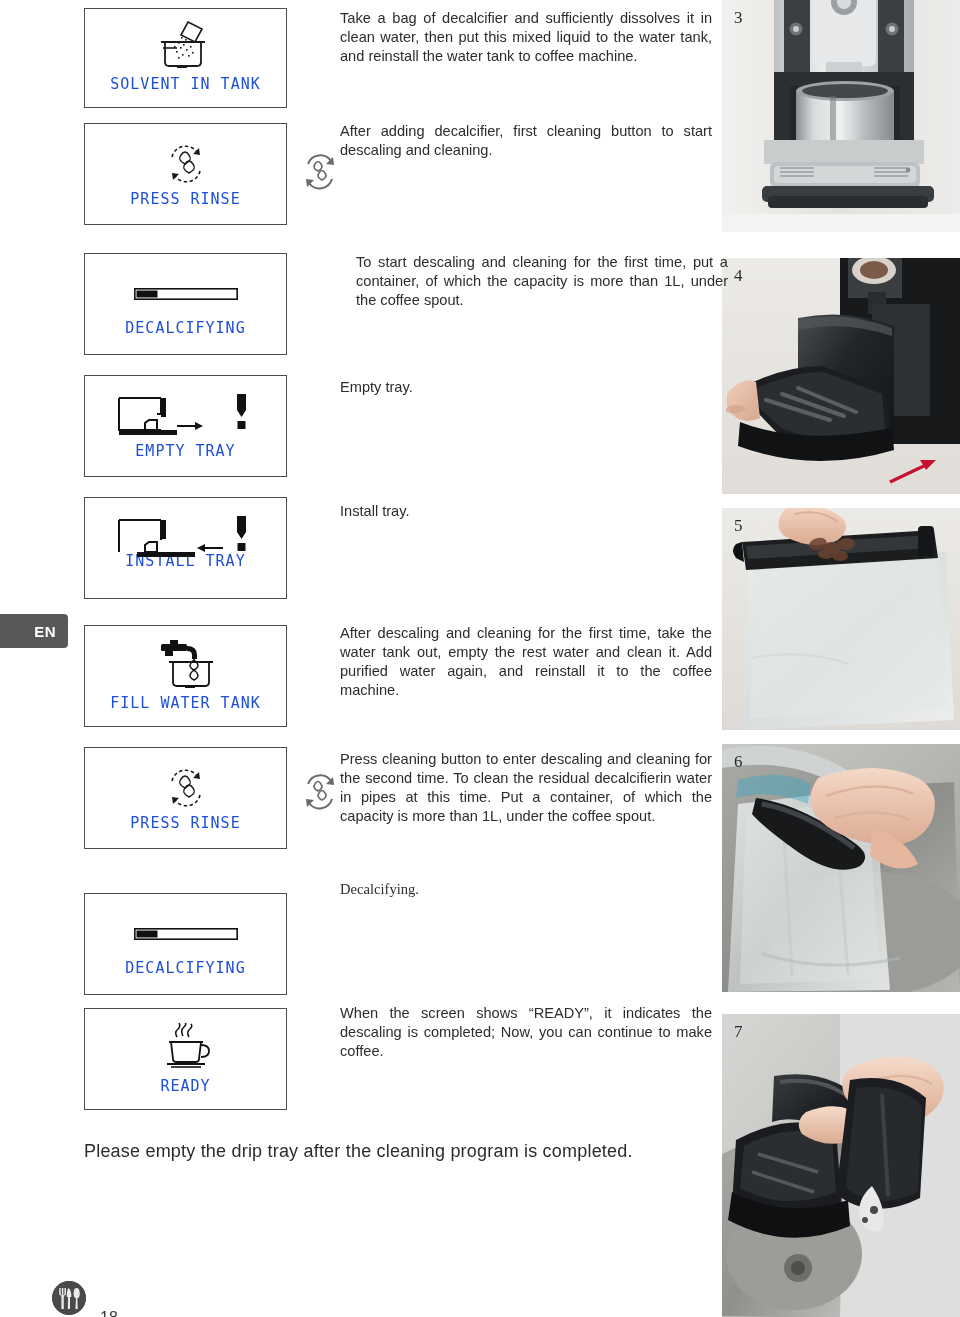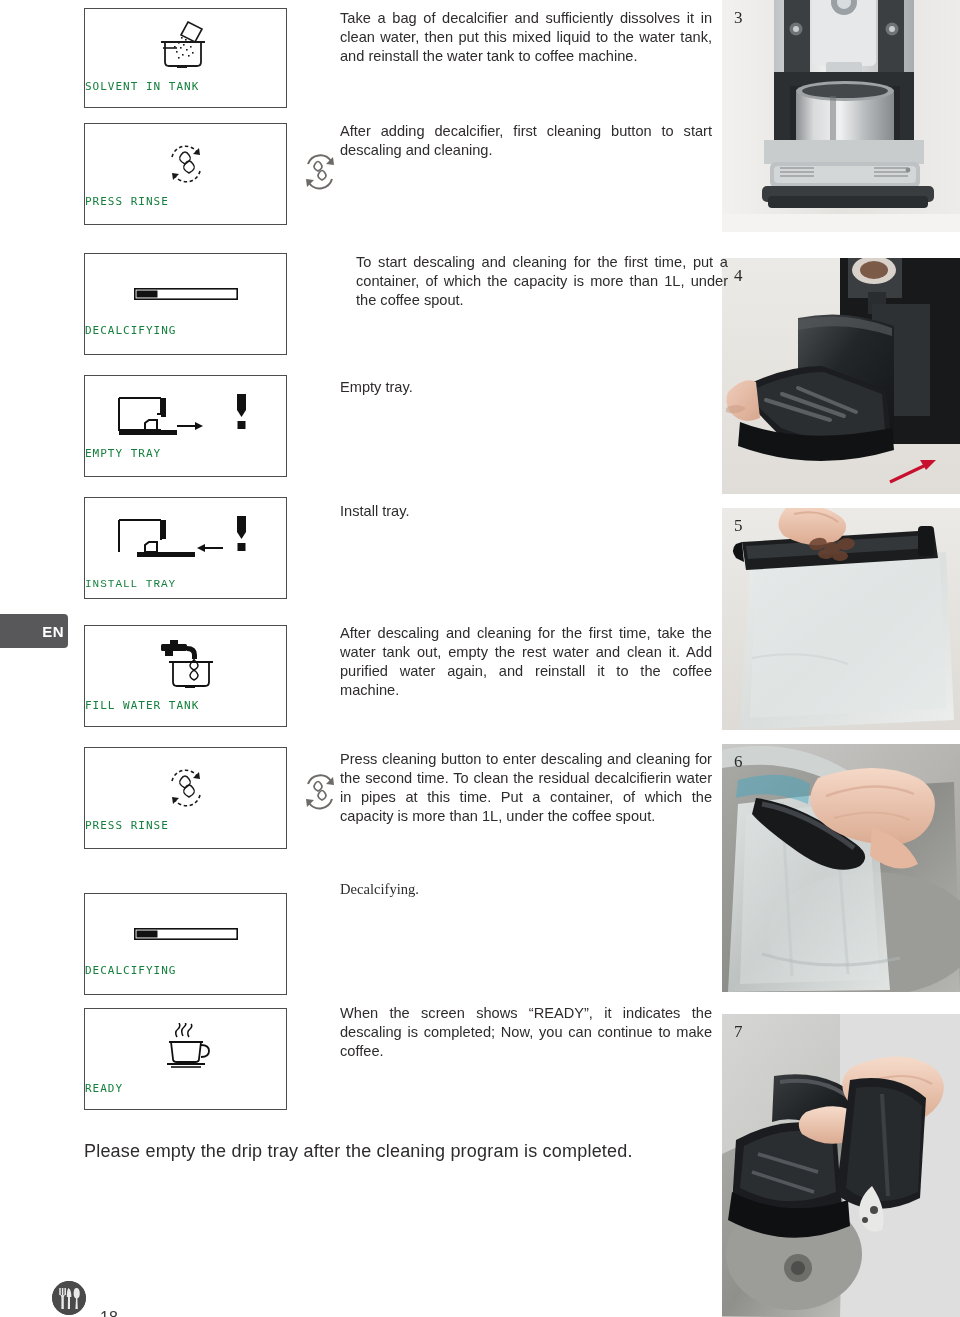--- a/index.html
+++ b/index.html
@@ -21,21 +21,21 @@
     width: 68px; height: 34px;
     background: #58585a;
     border-radius: 0 4px 4px 0;
     color: #ffffff;
     font-size: 15px;
     font-weight: bold;
     letter-spacing: .5px;
     display: flex;
     align-items: center;
     justify-content: flex-end;
-    padding-right: 4px;
+    padding-right: 12px;
     box-sizing: border-box;
   }
 
   
   .panel {
     position: absolute;
     left: 84px;
     width: 203px;
     border: 1.5px solid #4d4d4d;
     box-sizing: border-box;
@@ -47,23 +47,24 @@
   }
   .panel .glyph {
     position: absolute;
     left: 0; right: 0;
     display: flex;
     align-items: center;
     justify-content: center;
   }
   .panel .plabel {
     font-family: "DejaVu Sans Mono", monospace;
-    font-size: 11px;
+    font-size: 15px;
     letter-spacing: 1px;
-    color: #15803d;
+    color: #1d4ed8;
+    text-align: center;
     width: 100%;
     white-space: nowrap;
   }
 
   
   .para {
     position: absolute;
     left: 340px;
     width: 372px;
     font-size: 14.6px;
@@ -462,21 +463,21 @@
       <rect x="46" y="6" width="5" height="19" fill="#111"></rect>
       <path d="M30 31 L30 38 L42 38 L42 28 L34 28 z" fill="none" stroke="#111" stroke-width="2"></path>
       <rect x="22" y="38" width="58" height="5" fill="#111"></rect>
       <path d="M108 34 L86 34" stroke="#111" stroke-width="2"></path>
       <path d="M82 34 l8 -4 l0 8 z" fill="#111"></path>
       <rect x="122" y="2" width="9" height="16" fill="#111"></rect>
       <path d="M122 18 l9 0 l-4.5 7 z" fill="#111"></path>
       <rect x="122.5" y="29" width="8" height="8" fill="#111"></rect>
     </svg>
   </div>
-  <div class="plabel" style="margin-bottom:8px;font-family:Liberation Mono, monospace;">INSTALL TRAY</div>
+  <div class="plabel" style="margin-bottom:28px;">INSTALL TRAY</div>
 </div>
 <div class="para" style="top:502px;">Install tray.</div>
 
 <div class="panel" style="top:625px;height:102px;">
   <div class="glyph" style="top:14px;height:52px;">
     <svg width="62" height="52" viewBox="0 0 62 52">
       <rect x="6" y="4" width="26" height="7" rx="1.5" fill="#111"></rect>
       <rect x="15" y="0" width="8" height="5" fill="#111"></rect>
       <path d="M32 6 q10 0 10 9 l0 4 l-5 0 l0 -4 q0 -4 -5 -4 z" fill="#111"></path>
       <path d="M10 11 l0 5 l8 0 l0 -5 z" fill="#111"></path>

